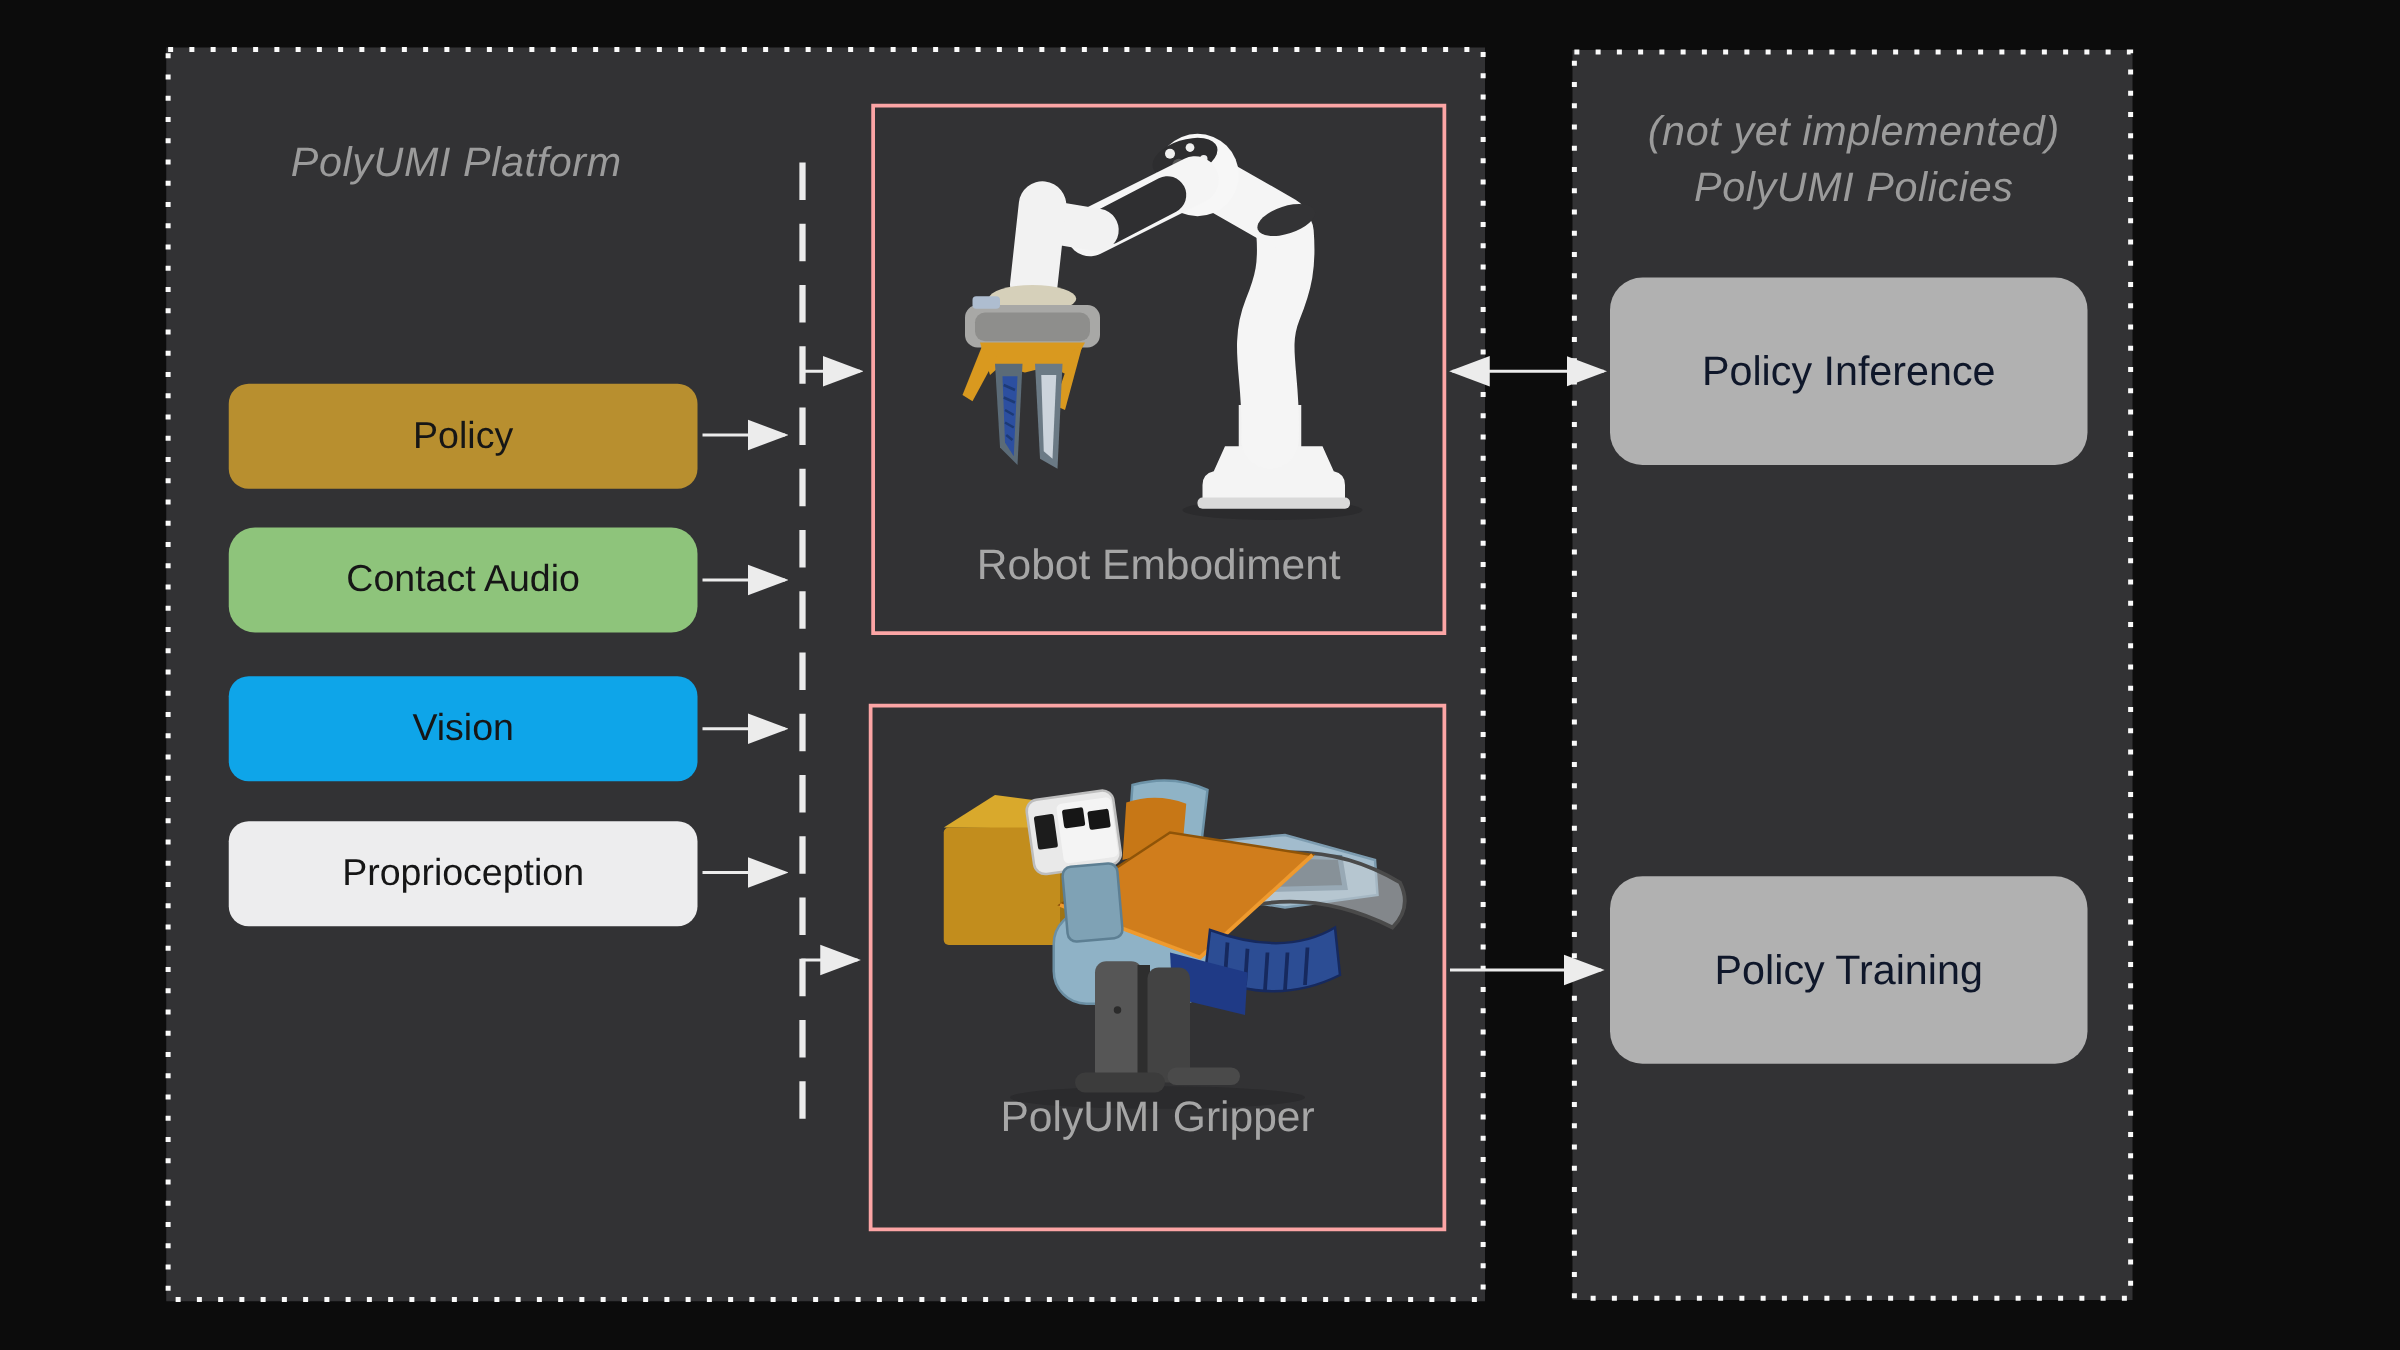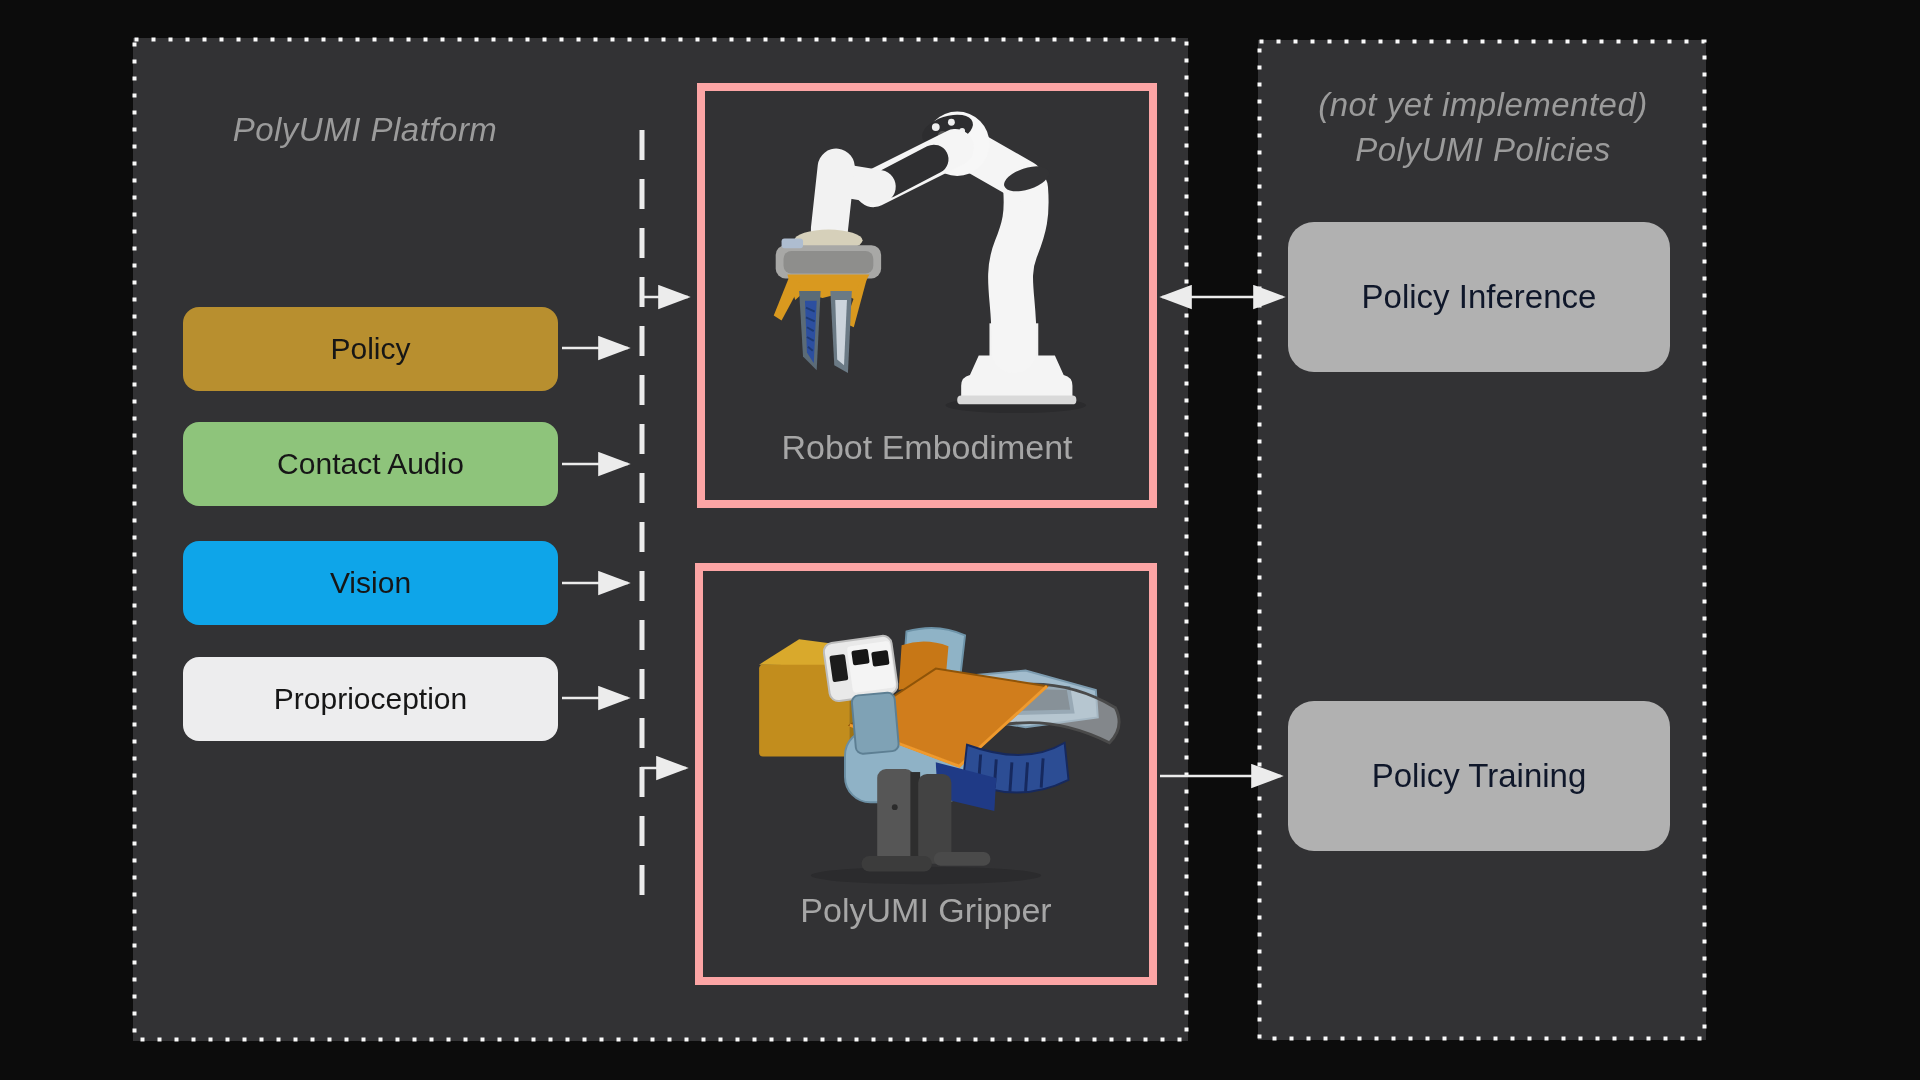--- a/index.html
+++ b/index.html
@@ -20,35 +20,35 @@
   }
   #platform-title{left:150px;top:107px;width:430px;}
   #policies-title-wrap{left:1283px;top:82px;width:400px;}
 
   .input-btn{
     position:absolute;left:183px;width:375px;height:84px;border-radius:16px;
     display:flex;align-items:center;justify-content:center;
     font-size:30px;color:#161616;
   }
   #btn-touch{top:307px;background:#b88f2f;}
-  #btn-audio{top:422px;background:#8ec47b;}
+  #btn-audio{top:422px;background:#8ec47b;border-radius:21px;}
   #btn-vision{top:541px;background:#0ea5e9;}
   #btn-proprio{top:657px;background:#ededee;}
 
   .module-box{
-    position:absolute;border:8px solid #fca5a5;box-sizing:border-box;padding-left:24px;
+    position:absolute;border:3px solid #fca5a5;box-sizing:border-box;padding-left:24px;
   }
   #robot-box{left:697px;top:83px;width:460px;height:425px;}
   #gripper-box{left:695px;top:563px;width:462px;height:422px;}
   .module-label{
     position:absolute;left:0;width:100%;height:40px;text-align:center;
     font-size:34px;color:#a6a6a6;line-height:40px;
   }
   #robot-label{bottom:33px;}
-  #gripper-label{bottom:47px;margin-top:22px;}
+  #gripper-label{bottom:68px;margin-top:22px;}
   .module-art{position:absolute;left:0;top:0;width:100%;height:100%;}
 
   .policy-box{
     position:absolute;left:1288px;width:382px;height:150px;border-radius:26px;
     background:#b1b1b1;display:flex;align-items:center;justify-content:center;
     font-size:33px;color:#0f172a;
   }
   #policy-inference{top:222px;}
   #policy-training{top:701px;}
 </style>

